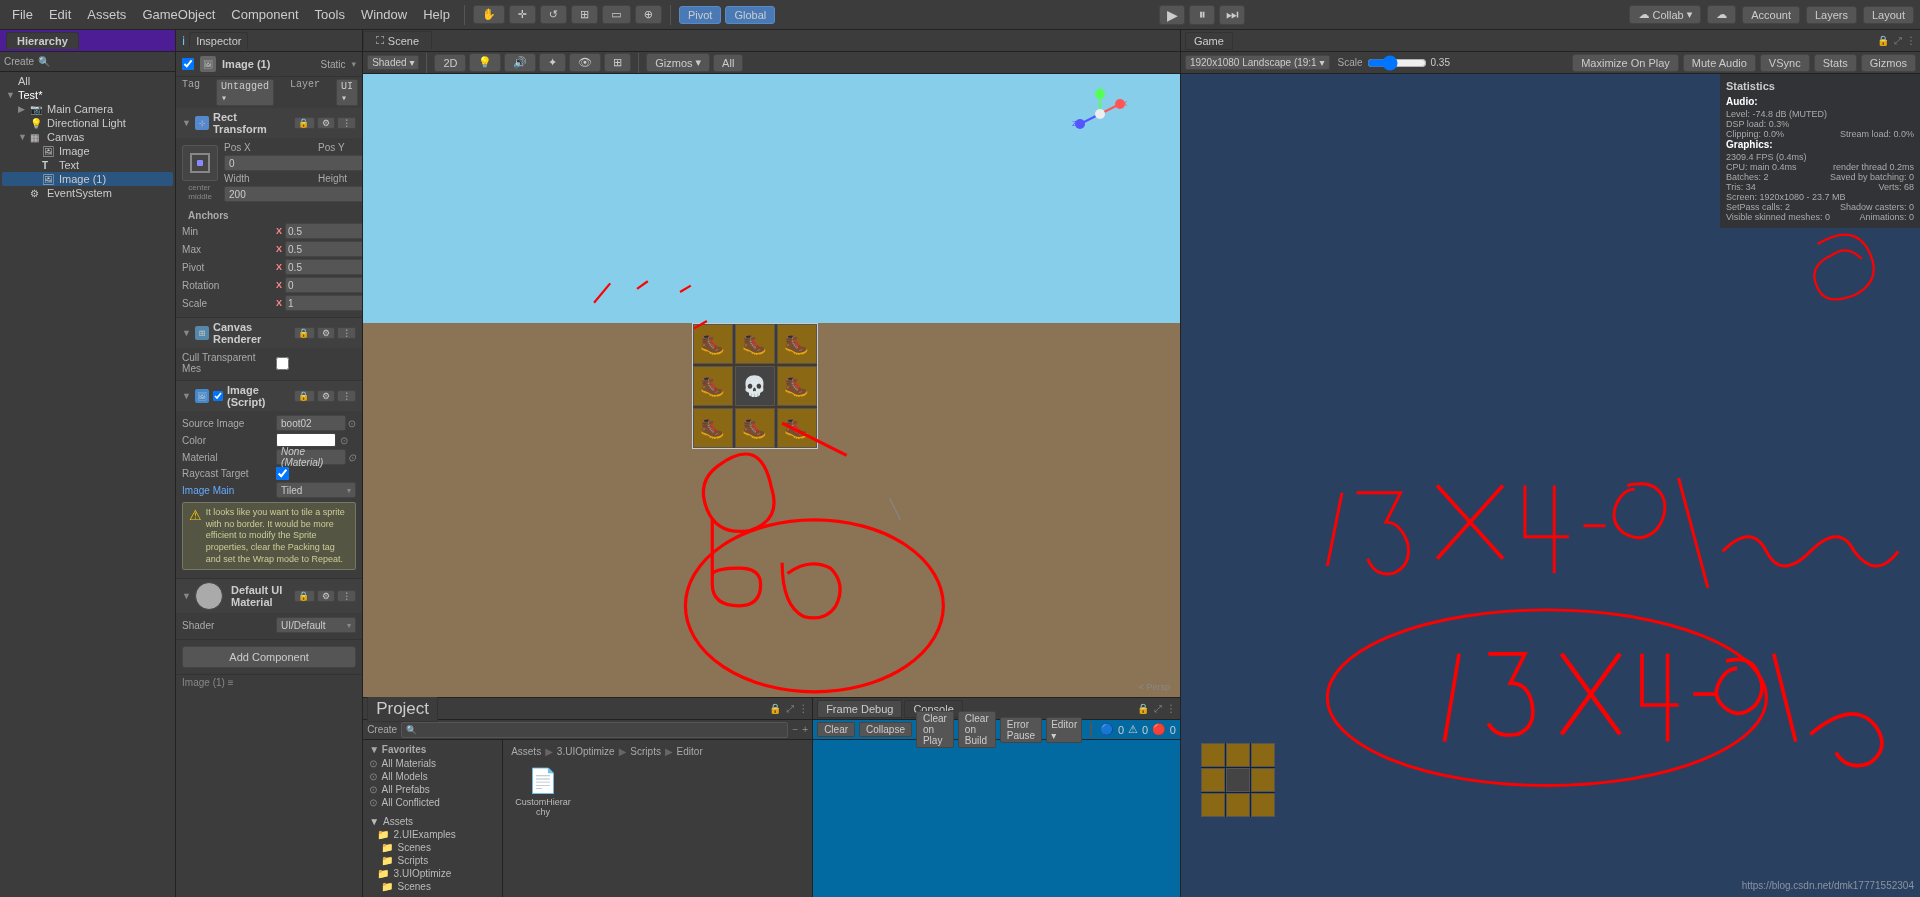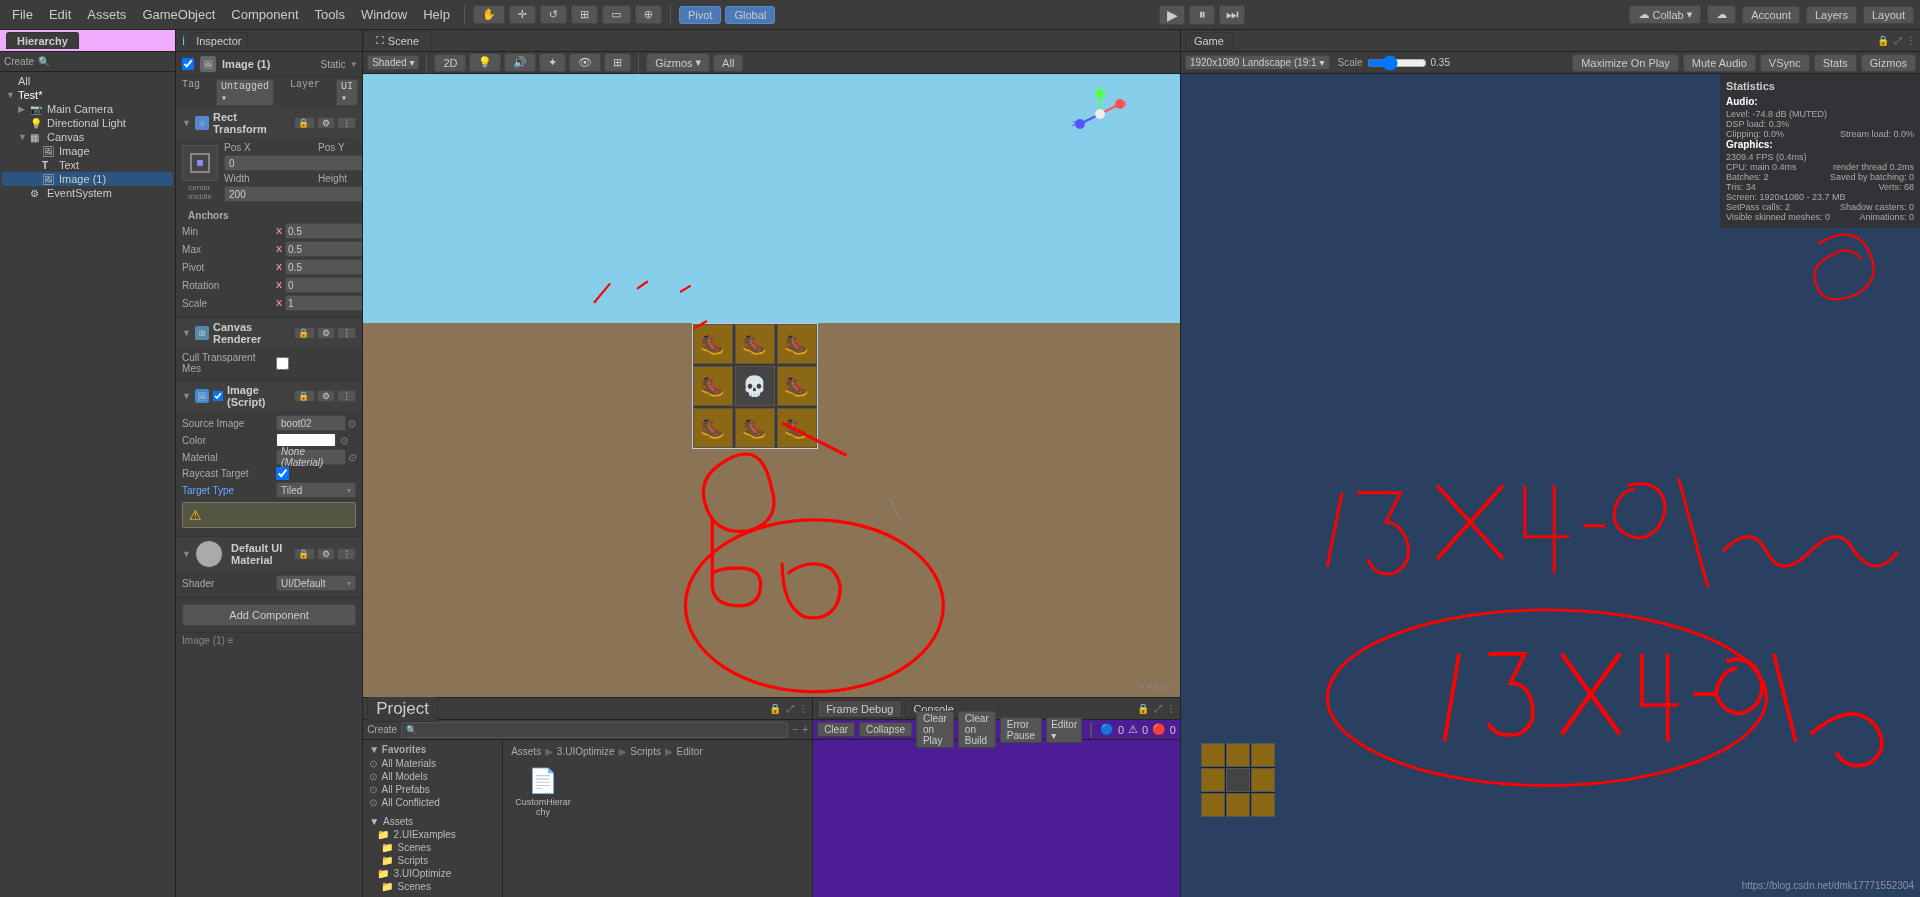--- a/index.html
+++ b/index.html
@@ -52,21 +52,21 @@
 
     
     #hierarchy {
       width: 240px;
       background: #3c3c3c;
       border-right: 1px solid #222;
       display: flex;
       flex-direction: column;
     }
     .panel-header {
-      background: #f0abfc;
+      background: #4c1d95;
       border-bottom: 1px solid #222;
       padding: 4px 6px;
       display: flex;
       align-items: center;
       gap: 4px;
       font-size: 11px;
       font-weight: bold;
       color: #ccc;
       height: 22px;
     }
@@ -427,21 +427,21 @@
       padding: 4px;
       cursor: pointer;
       border-radius: 2px;
     }
     .file-icon { font-size: 24px; margin-bottom: 2px; }
     .file-name { font-size: 9px; color: #bbb; text-align: center; word-break: break-all; }
 
     
     #console-panel {
       flex: 1;
-      background: #4c1d95;
+      background: #0369a1;
       display: flex;
       flex-direction: column;
     }
     .console-tabs {
       display: flex;
       align-items: center;
       background: #3c3c3c;
       border-bottom: 1px solid #222;
       height: 22px;
       gap: 2px;
@@ -896,29 +896,30 @@
             <span style="font-size:10px;color:#888;cursor:pointer;">⊙</span>
           </div>
         </div>
 
         <div class="field-row">
           <span class="field-label">Raycast Target</span>
           <input type="checkbox" checked="" style="">
         </div>
 
         <div class="field-row">
-          <span class="field-label" style="color:#6af;">Target Type</span>
+          <span class="field-label" style="color:#6af;">Image Main</span>
           <div class="dropdown-field" style="flex:1;">
             <span>Tiled</span>
             <span class="dropdown-arrow">▾</span>
           </div>
         </div>
 
         <div class="warning-box">
           <span class="warning-icon">⚠</span>
+          <span class="warning-text">It looks like you want to tile a sprite with no border. It would be more efficient to modify the Sprite properties, clear the Packing tag and set the Wrap mode to Repeat.</span>
         </div>
       </div>
     </div>
 
     <div class="component-section">
       <div class="component-header">
         <span class="comp-arrow">▼</span>
         <div class="mat-preview"></div>
         <span class="comp-name">Default UI Material</span>
         <div class="comp-btns">

